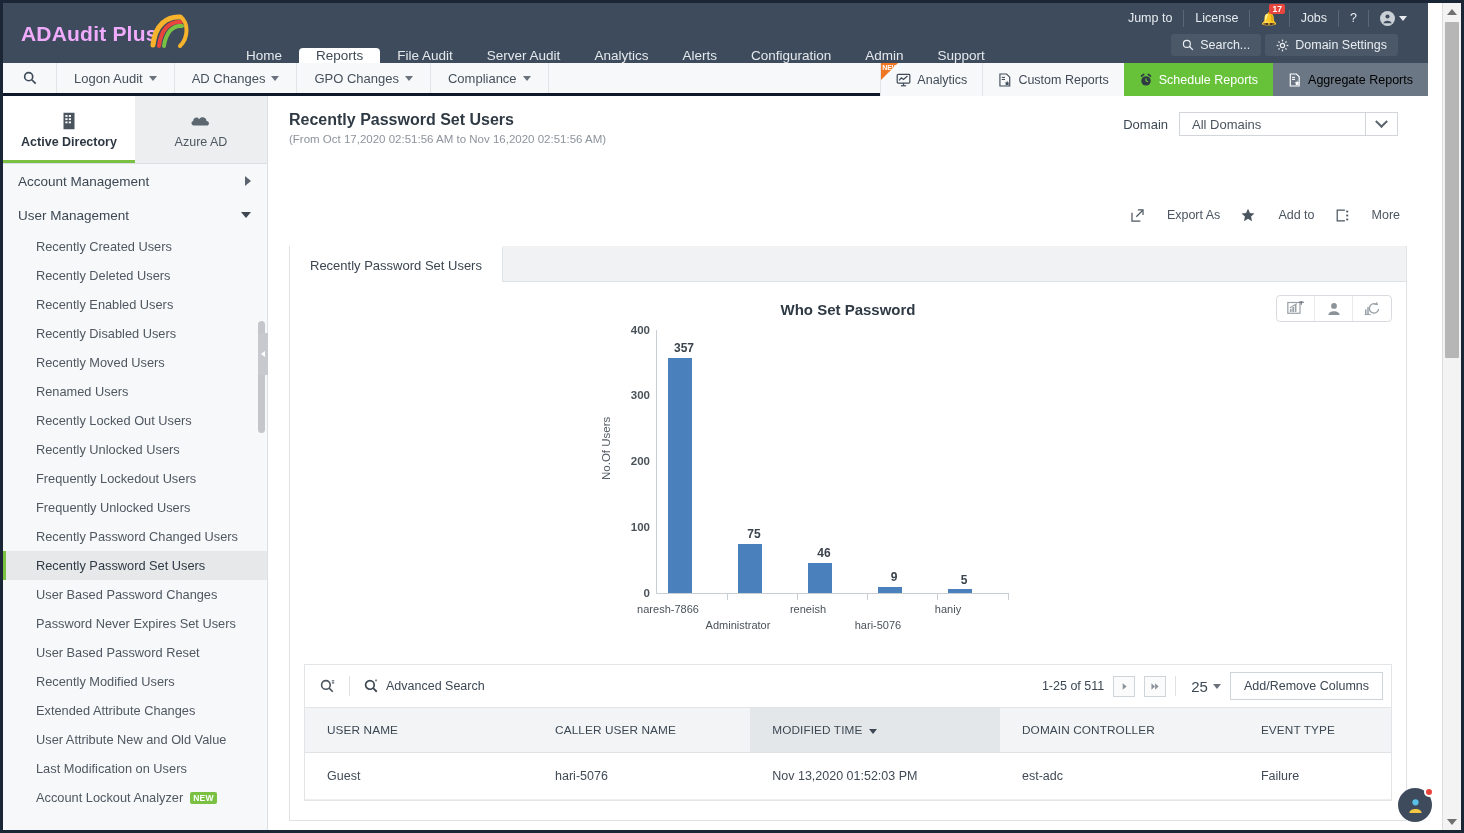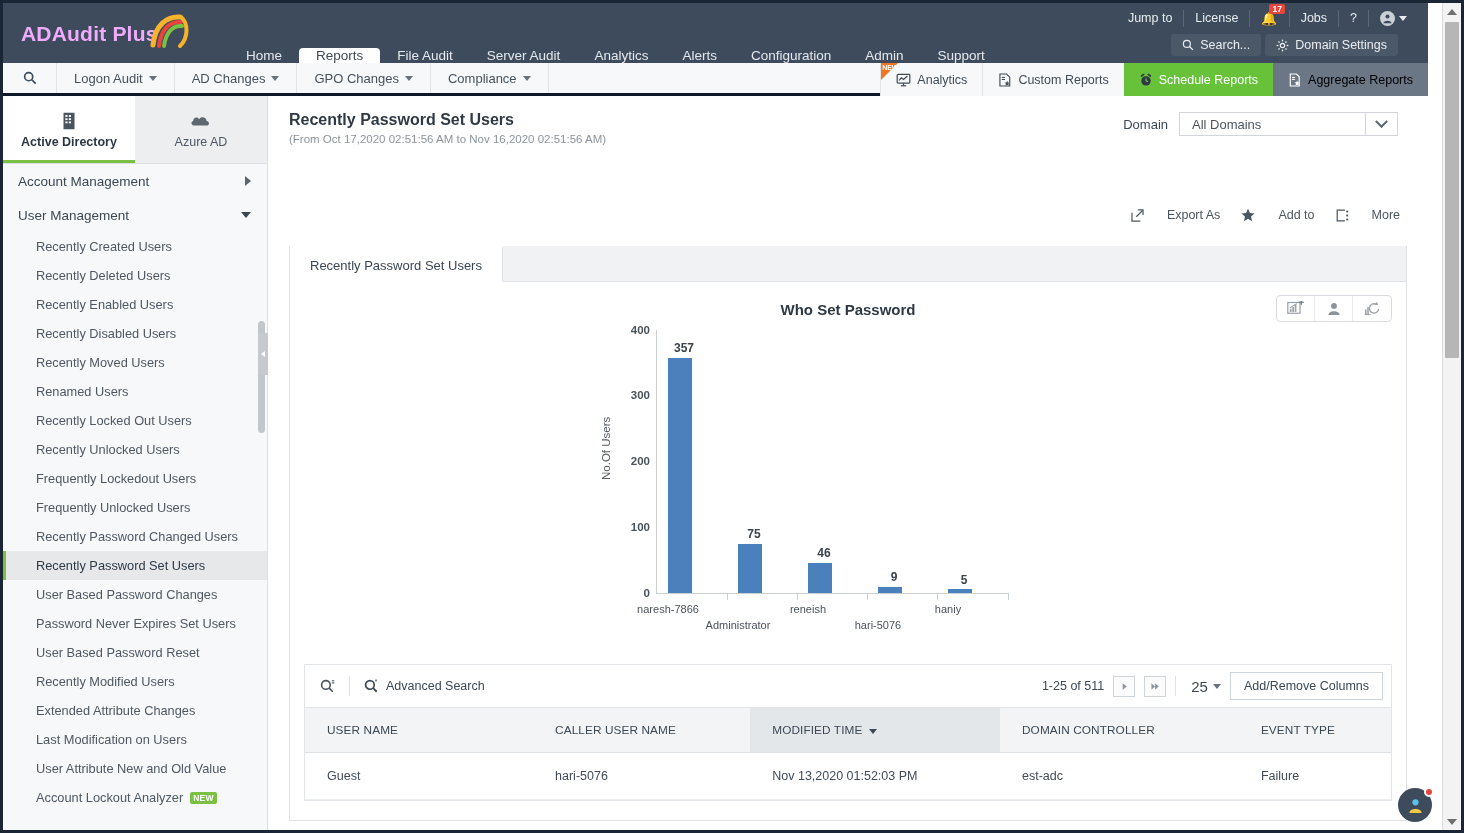--- a/index.html
+++ b/index.html
@@ -548,24 +548,24 @@
     <div class="side-item">
         <span>User Based Password Reset</span>
       </div>
     <div class="side-item">
         <span>Recently Modified Users</span>
       </div>
     <div class="side-item">
         <span>Extended Attribute Changes</span>
       </div>
     <div class="side-item">
+        <span>User Attribute New and Old Value</span>
+      </div>
+    <div class="side-item">
         <span>Last Modification on Users</span>
-      </div>
-    <div class="side-item">
-        <span>User Attribute New and Old Value</span>
       </div>
     <div class="side-item">
       <span>Account Lockout Analyzer</span>
       <span class="newtag">NEW</span>
     </div>
 
     <div class="side-scrollbar"></div>
   </div>
   <div class="collapse-handle">
       <span class="ar"></span>

